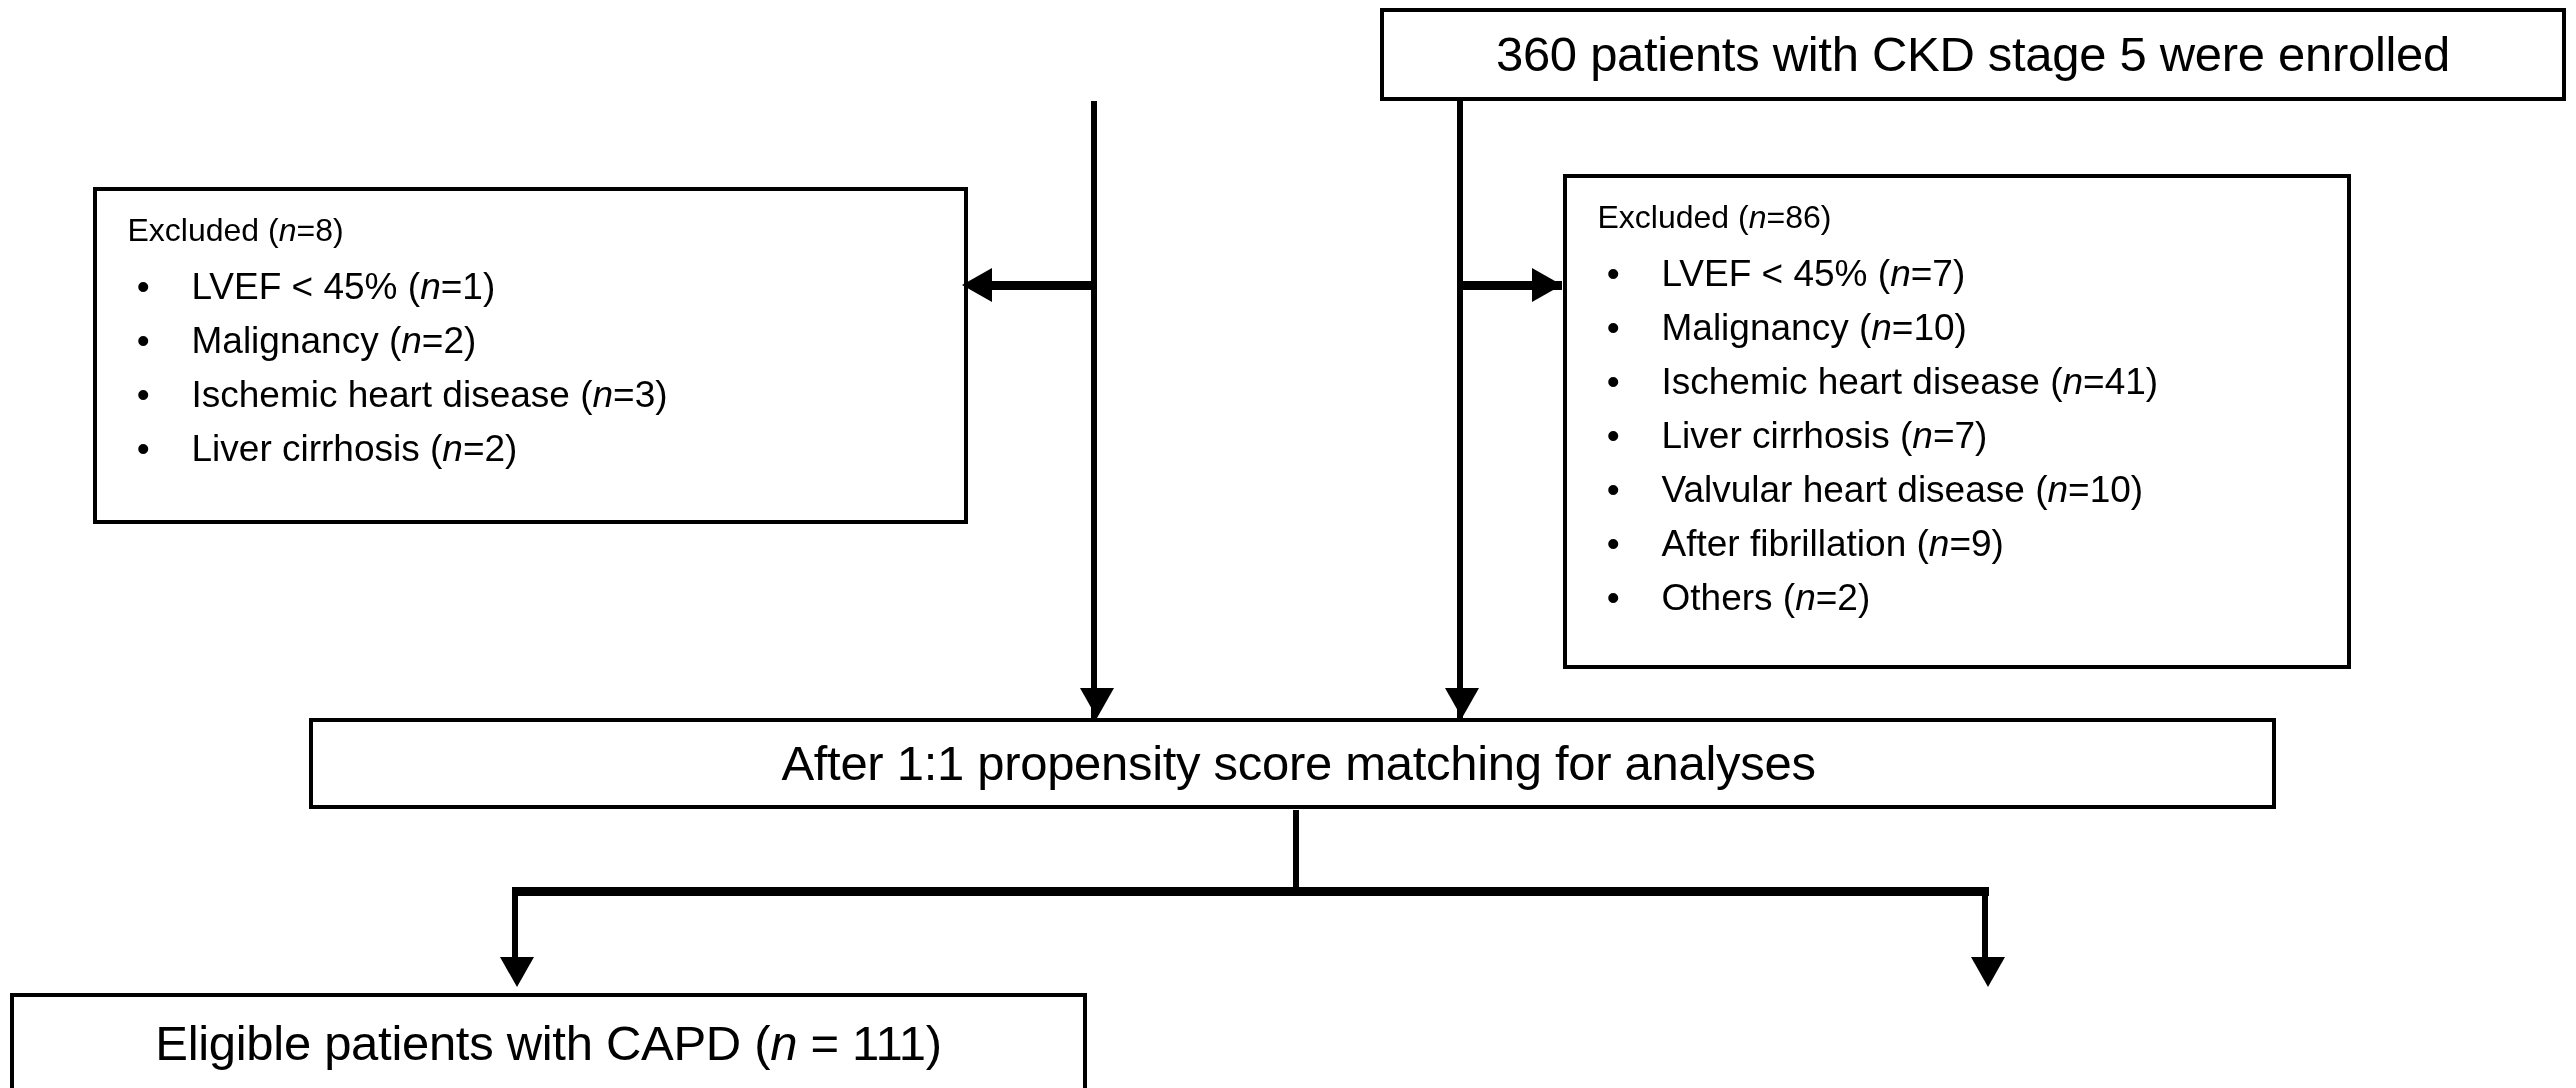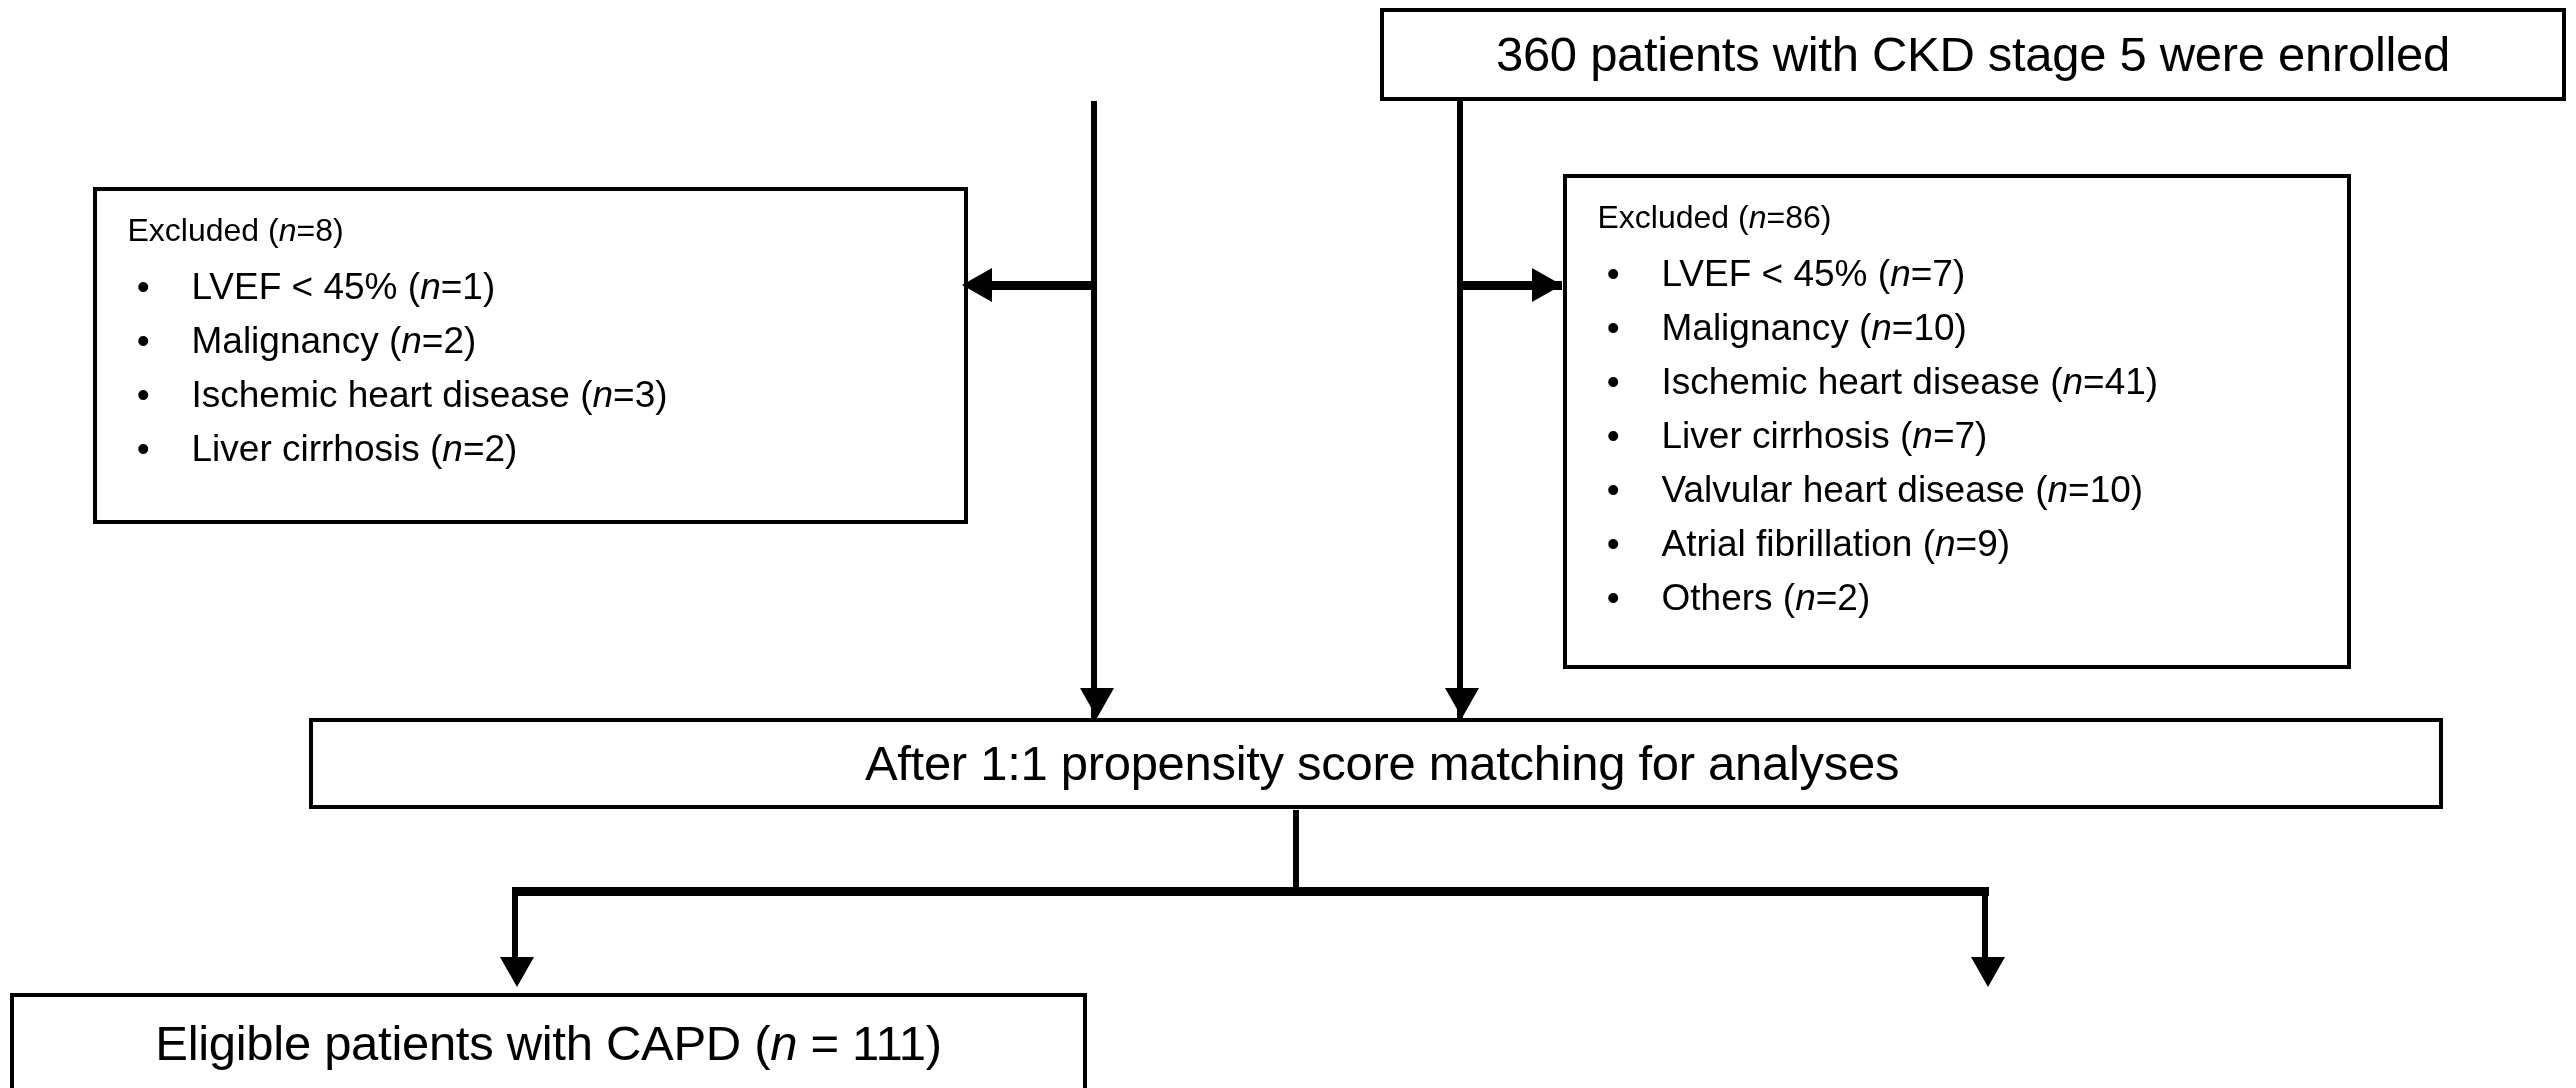--- a/index.html
+++ b/index.html
@@ -155,40 +155,40 @@
         <li>
           <span class="bullet">•</span><span>Ischemic heart disease (</span><span class="ital">n</span><span>=41)</span>
         </li>
         <li>
           <span class="bullet">•</span><span>Liver cirrhosis (</span><span class="ital">n</span><span>=7)</span>
         </li>
         <li>
           <span class="bullet">•</span><span>Valvular heart disease (</span><span class="ital">n</span><span>=10)</span>
         </li>
         <li>
-          <span class="bullet">•</span><span>Atrial fibrillation  (</span><span class="ital">n</span><span>=9)</span>
+          <span class="bullet">•</span><span>After fibrillation  (</span><span class="ital">n</span><span>=9)</span>
         </li>
         <li>
           <span class="bullet">•</span><span>Others (</span><span class="ital">n</span><span>=2)</span>
         </li>
       </ul>
     </div>
   </div>
 
   <div class="vline" style="left:1091px; top:101px; height:618px;"></div>
   <div class="arrow-down" style="left:1080px; top:688px;"></div>
   <div class="hline-thick" style="left:991px; top:281px; width:103px;"></div>
   <div class="arrow-left" style="left:962px; top:268px;"></div>
 
   <div class="vline" style="left:1457px; top:101px; height:618px;"></div>
   <div class="arrow-down" style="left:1445px; top:688px;"></div>
   <div class="hline-thick" style="left:1459px; top:281px; width:103px;"></div>
   <div class="arrow-right" style="left:1532px; top:268px;"></div>
 
-  <div class="box box-center" style="left:309px; top:718px; width:2134px; height:91px;padding-left:12px;">
+  <div class="box box-center" style="left:309px; top:718px; width:1967px; height:91px;padding-left:12px;">
     <span class="box-title">After 1:1 propensity score matching for analyses</span>
   </div>
 
   <div class="vline" style="left:1293px; top:810px; height:81px;"></div>
   <div class="hline-thick" style="left:512px; top:887px; width:1477px;"></div>
   <div class="vline" style="left:512px; top:887px; height:74px;"></div>
   <div class="arrow-down" style="left:500px; top:957px;"></div>
   <div class="vline" style="left:1982px; top:887px; height:74px;"></div>
   <div class="arrow-down" style="left:1971px; top:957px;"></div>
 

